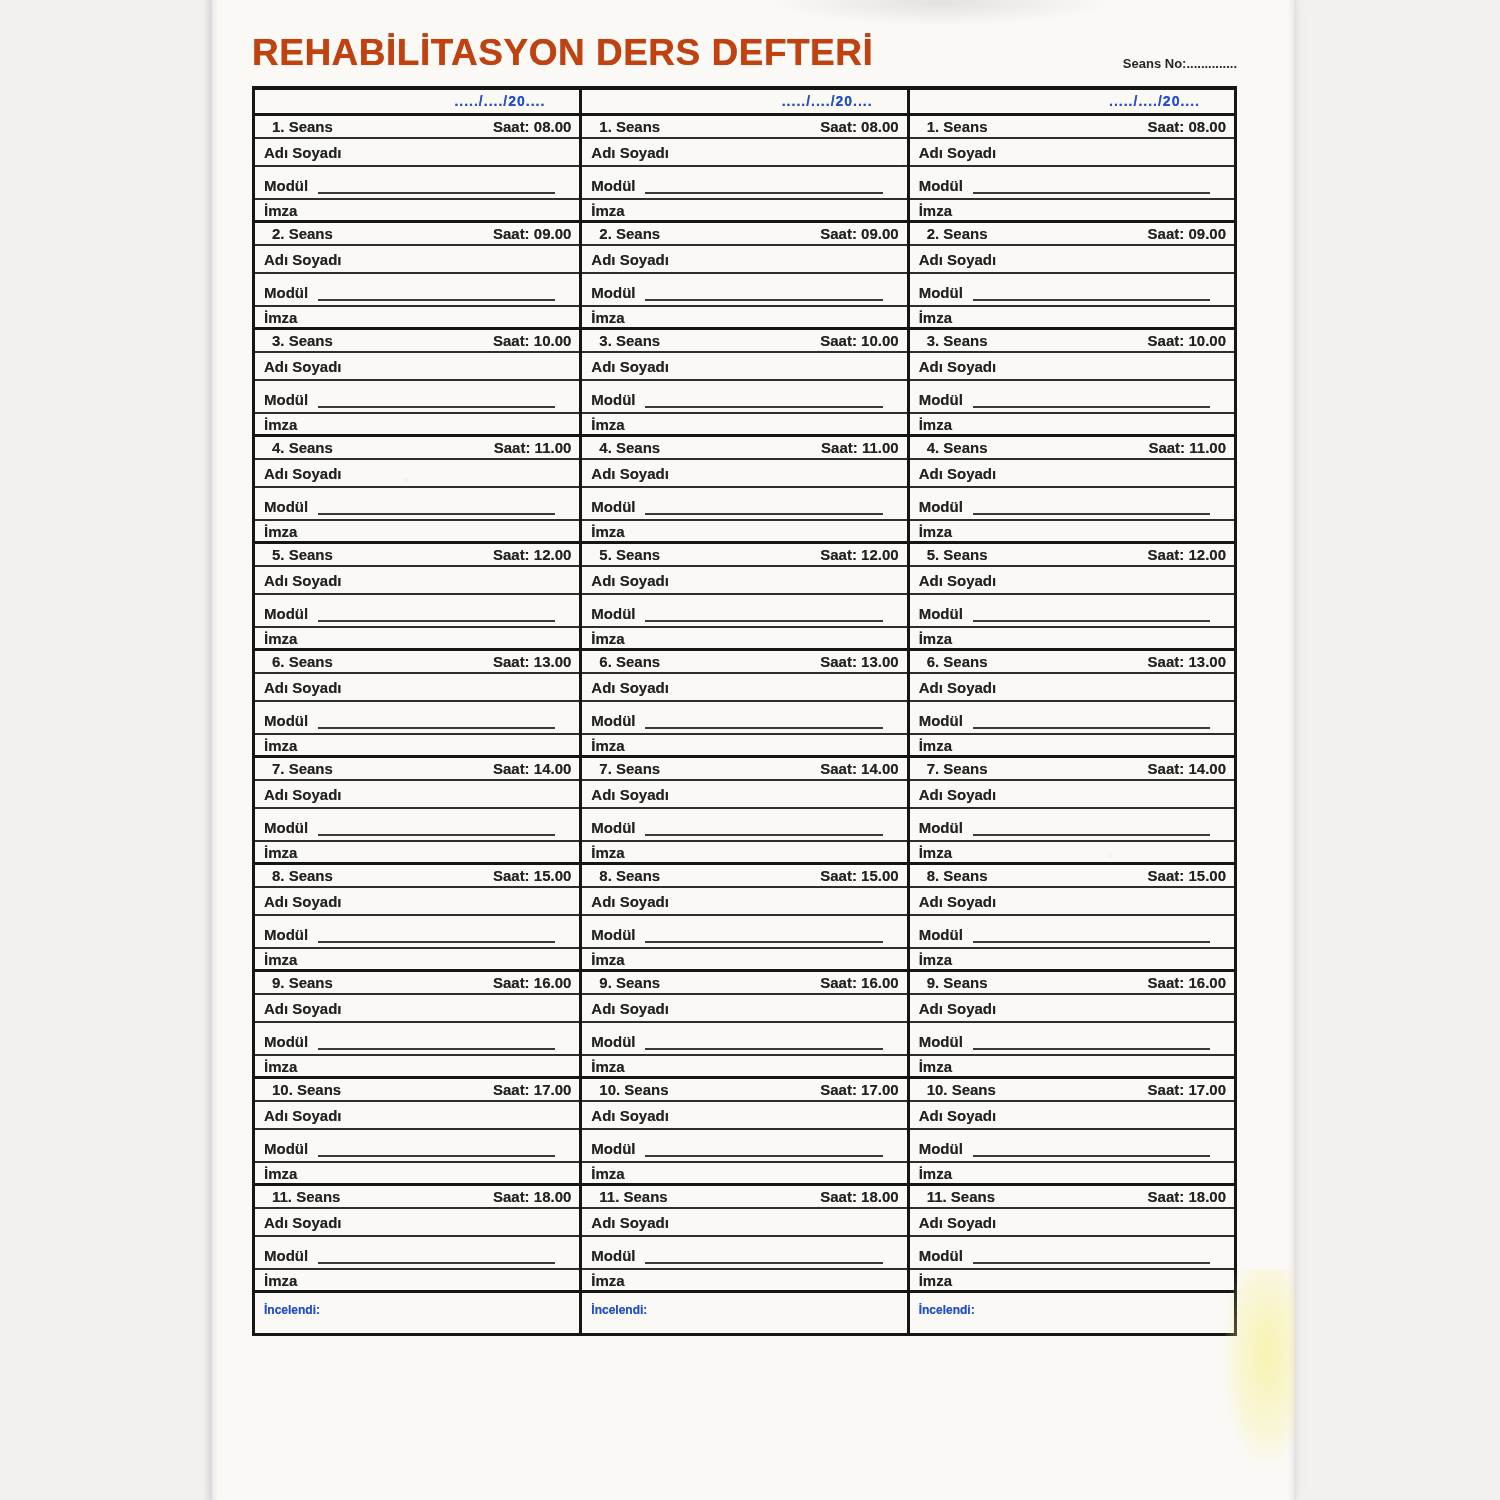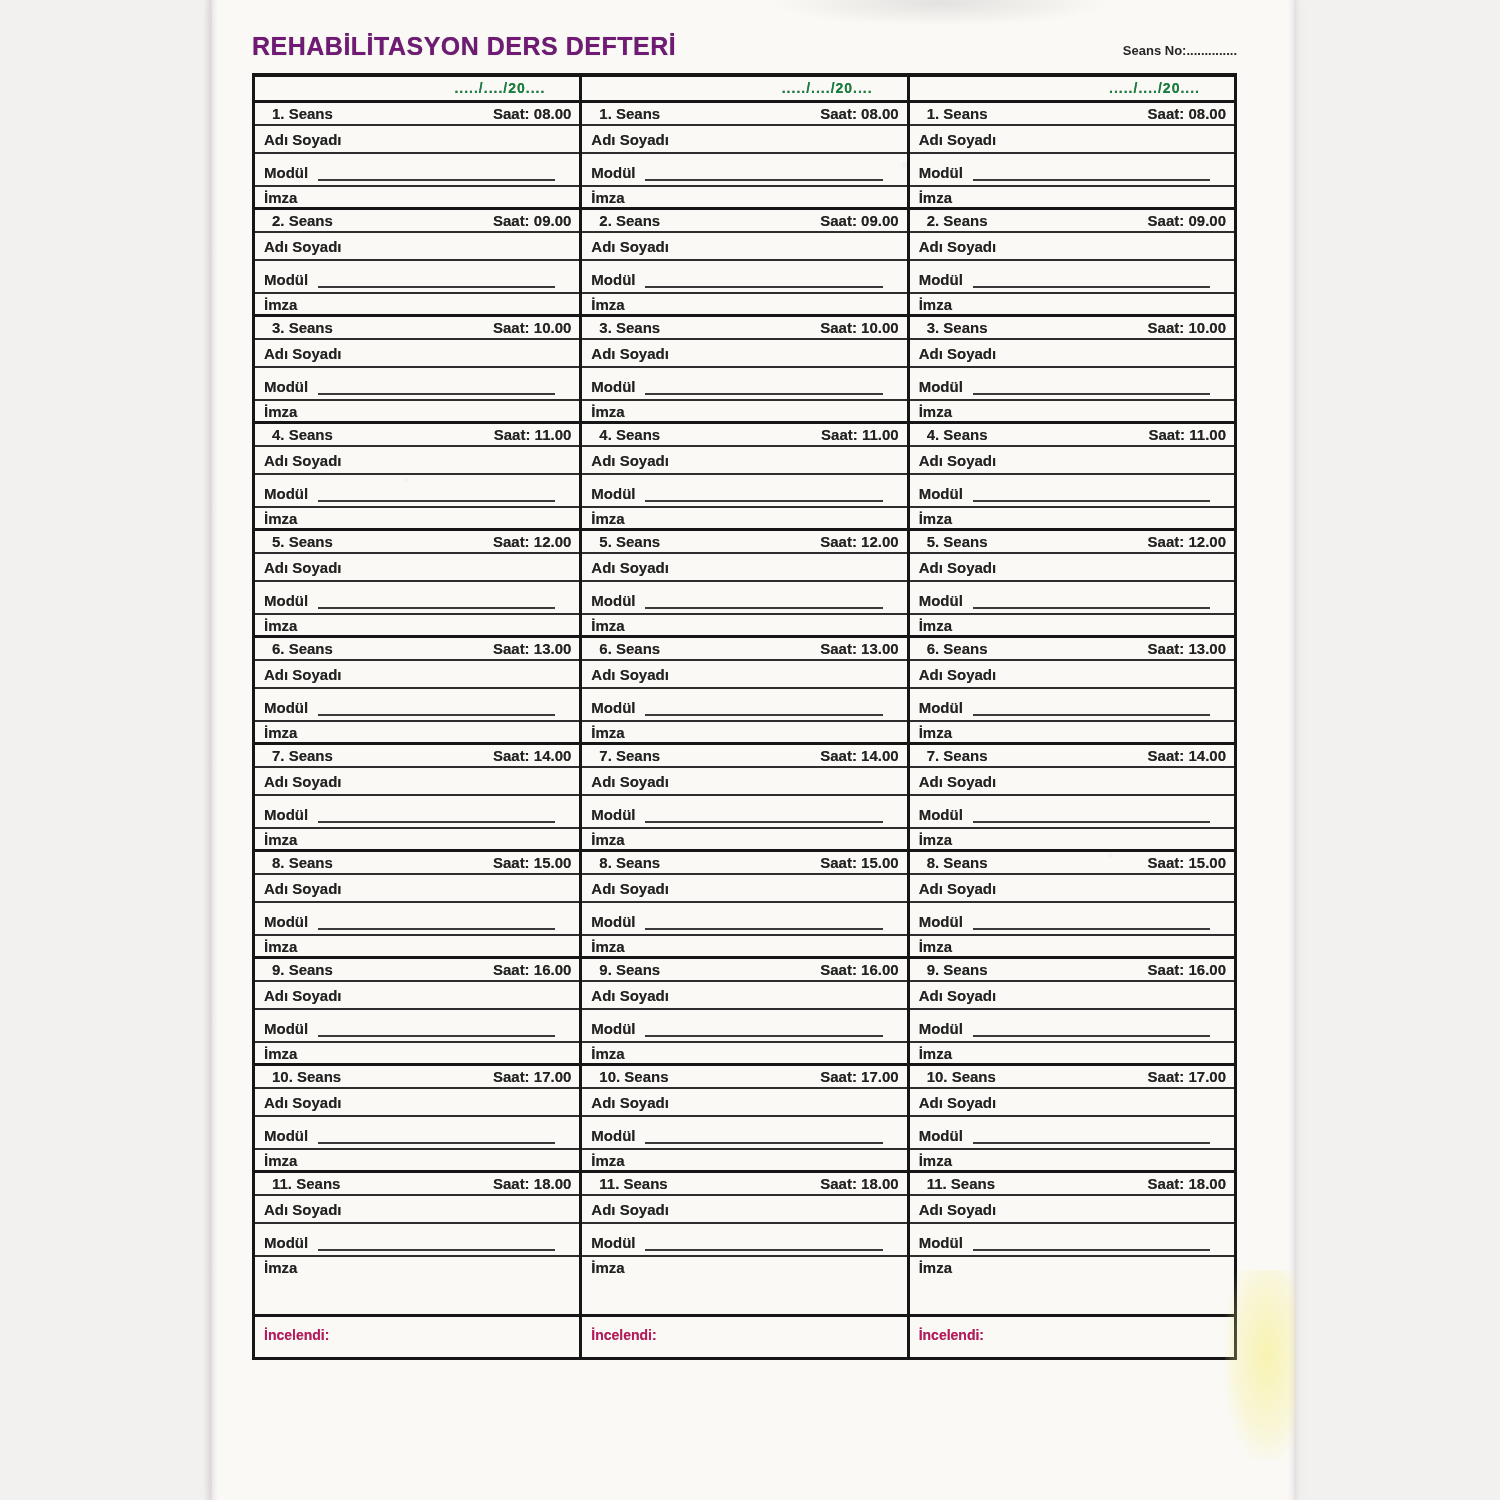--- a/index.html
+++ b/index.html
@@ -50,43 +50,43 @@
     pointer-events: none;
   }
 
   .content { position: absolute; left: 40px; top: 0; width: 985px; }
 
   .header-row {
     display: flex; align-items: flex-end; justify-content: space-between;
     margin-top: 32px; margin-bottom: 12px;
   }
   .title {
-    font-size: 25px; font-weight: 700; letter-spacing: 0.5px;
-    color: #701a75; text-shadow: 0 0 0.7px rgba(40,40,40,0.7);
+    font-size: 37px; font-weight: 700; letter-spacing: 0.5px;
+    color: #c2410c; text-shadow: 0 0 0.7px rgba(40,40,40,0.7);
     white-space: nowrap;
   }
   .sayfa {
     font-size: 13px; font-weight: 700; color: #262626;
     margin-bottom: 3px; white-space: nowrap;
   }
 
   .form-table {
     border: 3px solid #161616;
     border-top-width: 4px;
     background: transparent;
     display: flex;
   }
   .col { flex: 1 1 0; min-width: 0; }
   .col + .col { border-left: 3px solid #161616; }
 
   .date-row {
     height: 23px;
     text-align: right; padding-right: 34px;
     font-size: 14px; font-weight: 700; letter-spacing: 1px;
-    color: #15803d; line-height: 22px;
+    color: #1d4ed8; line-height: 22px;
     text-shadow: 0 0 0.6px rgba(40,40,40,0.6);
   }
 
   .block { border-top: 3px solid #161616; }
   .row {
     position: relative;
     font-size: 15px; font-weight: 700; color: #222;
     text-shadow: 0 0 0.6px rgba(50,50,50,0.55);
   }
   .row-seans {
@@ -109,24 +109,23 @@
     border-bottom: 2px solid #3a3a3a;
     margin-left: 10px; margin-right: 24px;
   }
   .row-imza {
     height: 20px;
     display: flex; align-items: center; padding-left: 9px; border-radius: 8px;
   }
   .incelendi-row {
     border-top: 3px solid #161616;
     height: 43px;
-    font-size: 14px; font-weight: 700; color: #be185d;
+    font-size: 12px; font-weight: 700; color: #1d4ed8;
     padding: 10px 0 0 9px;
     text-shadow: 0 0 0.6px rgba(50,50,50,0.55);
-    margin-top: 37px;
   }
 </style>
 </head>
 <body>
 
 <div class="paper">
   <div class="paper-noise"></div>
   <div class="content">
     <div class="header-row">
       <div class="title">REHABİLİTASYON DERS DEFTERİ</div>

